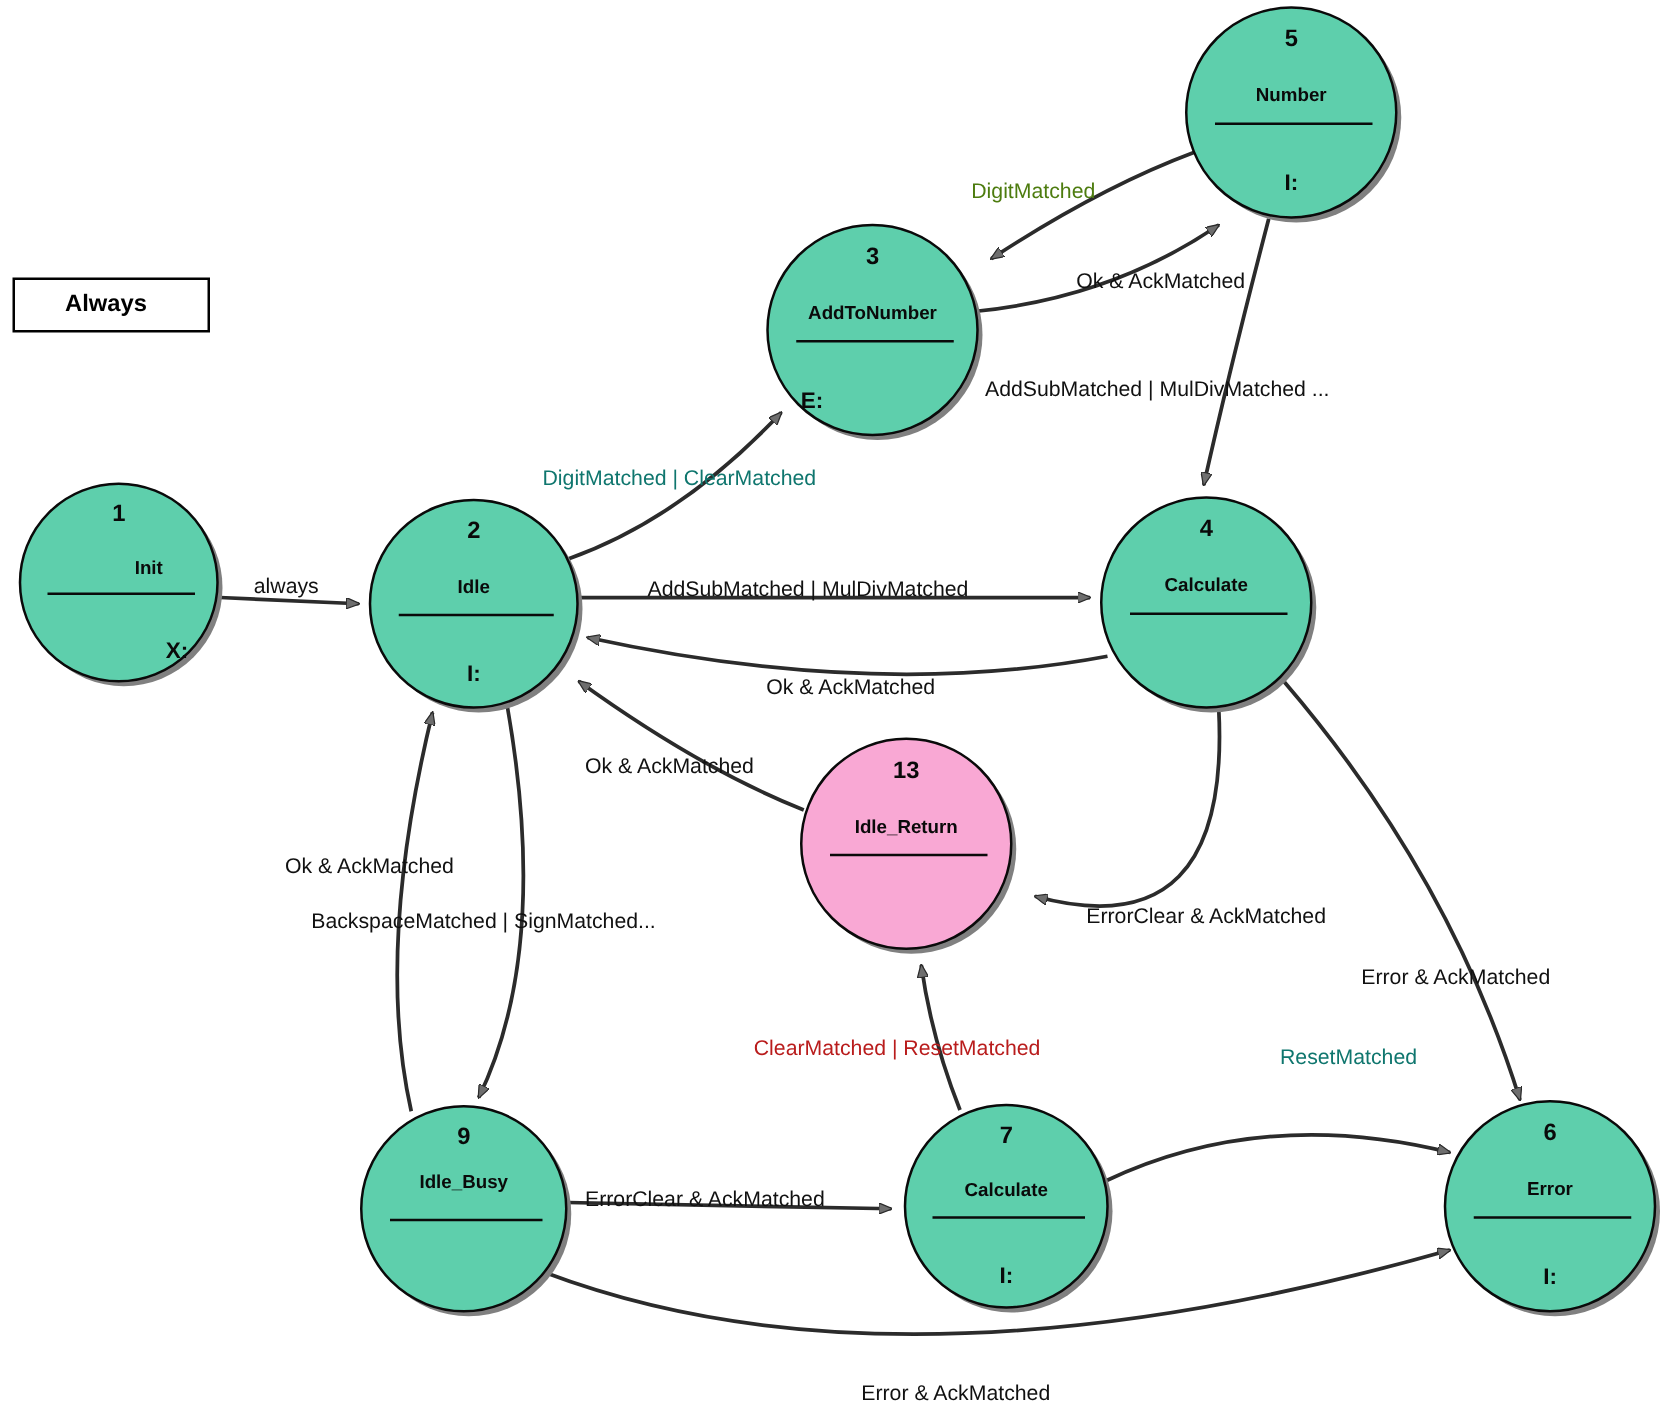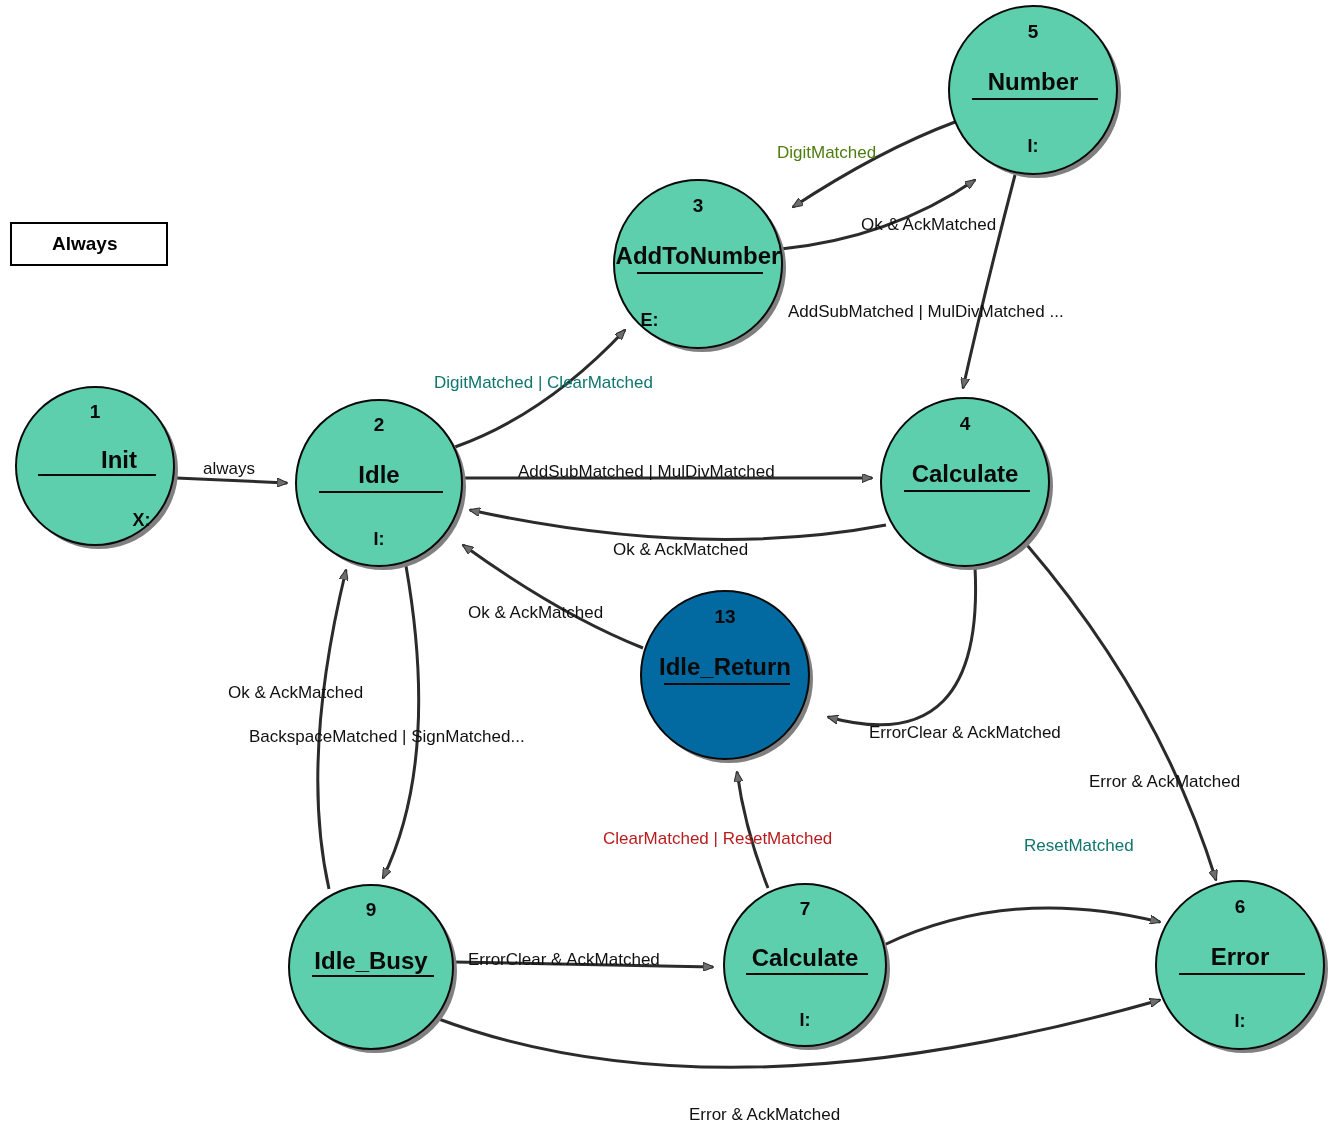--- a/index.html
+++ b/index.html
@@ -40,21 +40,21 @@
     text-align: center;
     font-size: 19px;
     font-weight: bold;
     color: #0a0a0a;
   }
   .node-name {
     position: absolute;
     left: 0;
     right: 0;
     text-align: center;
-    font-size: 24px;
+    font-size: 15px;
     font-weight: bold;
     color: #0a0a0a;
     white-space: nowrap;
   }
   .node-rule {
     position: absolute;
     height: 2px;
     background: #0a0a0a;
   }
   .node-sub {
@@ -183,26 +183,26 @@
 
   <div class="state-node" id="node-errorclear" style="left: 723px; top: 883px; width: 164px; height: 164px; background: rgb(94, 207, 172); border-color: rgb(10, 10, 10); box-shadow: rgb(128, 128, 128) 4px 4px 0px -1px;">
     <div class="node-num" style="top: 13.12px;">7</div>
     <div class="node-name" style="top: 59.04px;">Calculate</div>
     <div class="node-rule" style="left: 21.32px; top: 87.74px; width: 121.36px; background: rgb(10, 10, 10);"></div>
     <div class="node-sub" style="top: 124.64px; left: 0px; right: 0px; text-align: center;">I:</div>
   </div>
 
   <div class="state-node" id="node-idle_busy" style="left: 288px; top: 884px; width: 166px; height: 166px; background: rgb(94, 207, 172); border-color: rgb(10, 10, 10); box-shadow: rgb(128, 128, 128) 4px 4px 0px -1px;">
     <div class="node-num" style="top: 13.28px;">9</div>
-    <div class="node-name" style="top: 61px;">Idle_Busy</div>
+    <div class="node-name" style="top: 51px;">Idle_Busy</div>
     <div class="node-rule" style="left: 21.58px; top: 88.81px; width: 122.84px; background: rgb(10, 10, 10);"></div>
     <div class="node-sub" style="top: 126.16px; left: 0px; right: 0px; text-align: center;"></div>
   </div>
 
-  <div class="state-node" id="node-idle_return" style="left: 640px; top: 590px; width: 170px; height: 170px; background: #0369a1; border-color: rgb(10, 10, 10); box-shadow: rgb(128, 128, 128) 4px 4px 0px -1px;">
+  <div class="state-node" id="node-idle_return" style="left: 640px; top: 590px; width: 170px; height: 170px; background: #f9a8d4; border-color: rgb(10, 10, 10); box-shadow: rgb(128, 128, 128) 4px 4px 0px -1px;">
     <div class="node-num" style="top: 13.6px;">13</div>
     <div class="node-name" style="top: 61.2px;">Idle_Return</div>
     <div class="node-rule" style="left: 22.1px; top: 90.95px; width: 125.8px; background: rgb(10, 10, 10);"></div>
     <div class="node-sub" style="top: 129.2px; left: 0px; right: 0px; text-align: center;"></div>
   </div>
 
   <div class="edge-label" id="lbl-always" style="left: 203px; top: 459px; color: rgb(17, 17, 17);">always</div>
   <div class="edge-label" id="lbl-digit-clear" style="left: 434px; top: 373px; color: #0f766e;">DigitMatched | ClearMatched</div>
   <div class="edge-label" id="lbl-digitmatched" style="left: 777px; top: 143px; color: #4d7c0f;">DigitMatched</div>
   <div class="edge-label" id="lbl-ok-ack-num" style="left: 861px; top: 215px; color: rgb(17, 17, 17);">Ok &amp; AckMatched</div>

